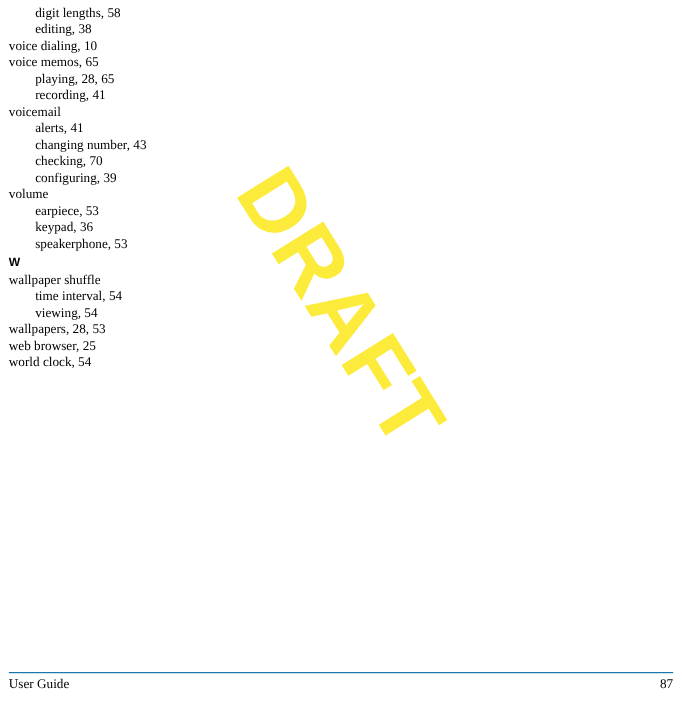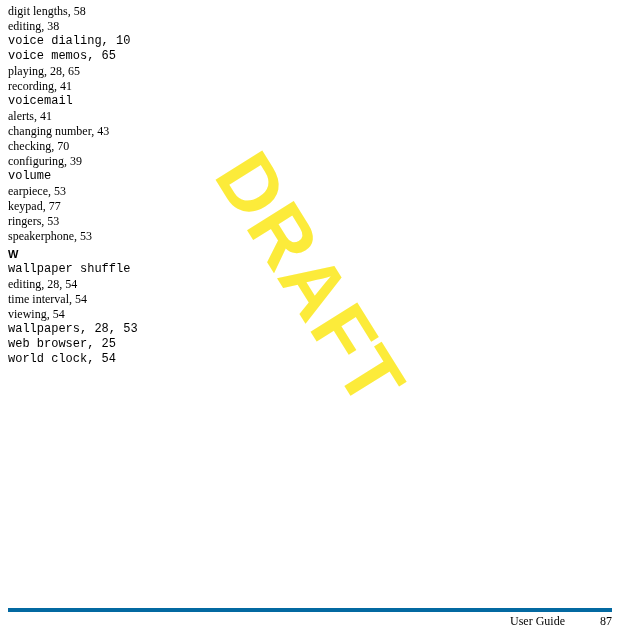--- a/index.html
+++ b/index.html
@@ -30,38 +30,38 @@
       color: #fceb3a;
       letter-spacing: 2px;
       z-index: 0;
       user-select: none;
       white-space: nowrap;
     }
     .content {
       position: relative;
       z-index: 1;
     }
-    .entry-l0 { margin-left: 0; line-height: 1.25; font-family: Liberation Mono, monospace; }
-    .entry-l1 { line-height: 1.25; }
+    .entry-l0 { margin-left: 0; line-height: 1.25; }
+    .entry-l1 { margin-left: 24px; line-height: 1.25; }
     .section-letter {
       font-family: Arial, Helvetica, sans-serif;
       font-weight: 700;
       font-size: 11px;
       margin-top: 4px;
       margin-bottom: 1px;
       line-height: 1.2;
     }
     .footer {
       position: absolute;
       left: 8px;
       right: 8px;
       bottom: 8px;
-      border-top: 4px solid #0369a1;
+      border-top: 1px solid #0369a1;
       display: flex;
-      justify-content: flex-end;
+      justify-content: space-between;
       align-items: flex-end;
       padding-top: 2px;
       font-size: 12px;
       gap: 35px;
     }
   </style>
 </head>
 <body>
 
 <div class="page">
@@ -76,28 +76,26 @@
     <div class="entry-l0">voice memos, 65</div>
     <div class="entry-l1">playing, 28, 65</div>
     <div class="entry-l1">recording, 41</div>
     <div class="entry-l0">voicemail</div>
     <div class="entry-l1">alerts, 41</div>
     <div class="entry-l1">changing number, 43</div>
     <div class="entry-l1">checking, 70</div>
     <div class="entry-l1">configuring, 39</div>
     <div class="entry-l0">volume</div>
     <div class="entry-l1">earpiece, 53</div>
-    <div class="entry-l1">keypad, 77</div>
-    <div class="entry-l1">ringers, 53</div>
+    <div class="entry-l1">keypad, 36</div>
     <div class="entry-l1">speakerphone, 53</div>
 
     <div class="section-letter">W</div>
 
     <div class="entry-l0">wallpaper shuffle</div>
-    <div class="entry-l1">editing, 28, 54</div>
     <div class="entry-l1">time interval, 54</div>
     <div class="entry-l1">viewing, 54</div>
     <div class="entry-l0">wallpapers, 28, 53</div>
     <div class="entry-l0">web browser, 25</div>
     <div class="entry-l0">world clock, 54</div>
 
   </div>
 
   <div class="footer">
     <span>User Guide</span>

